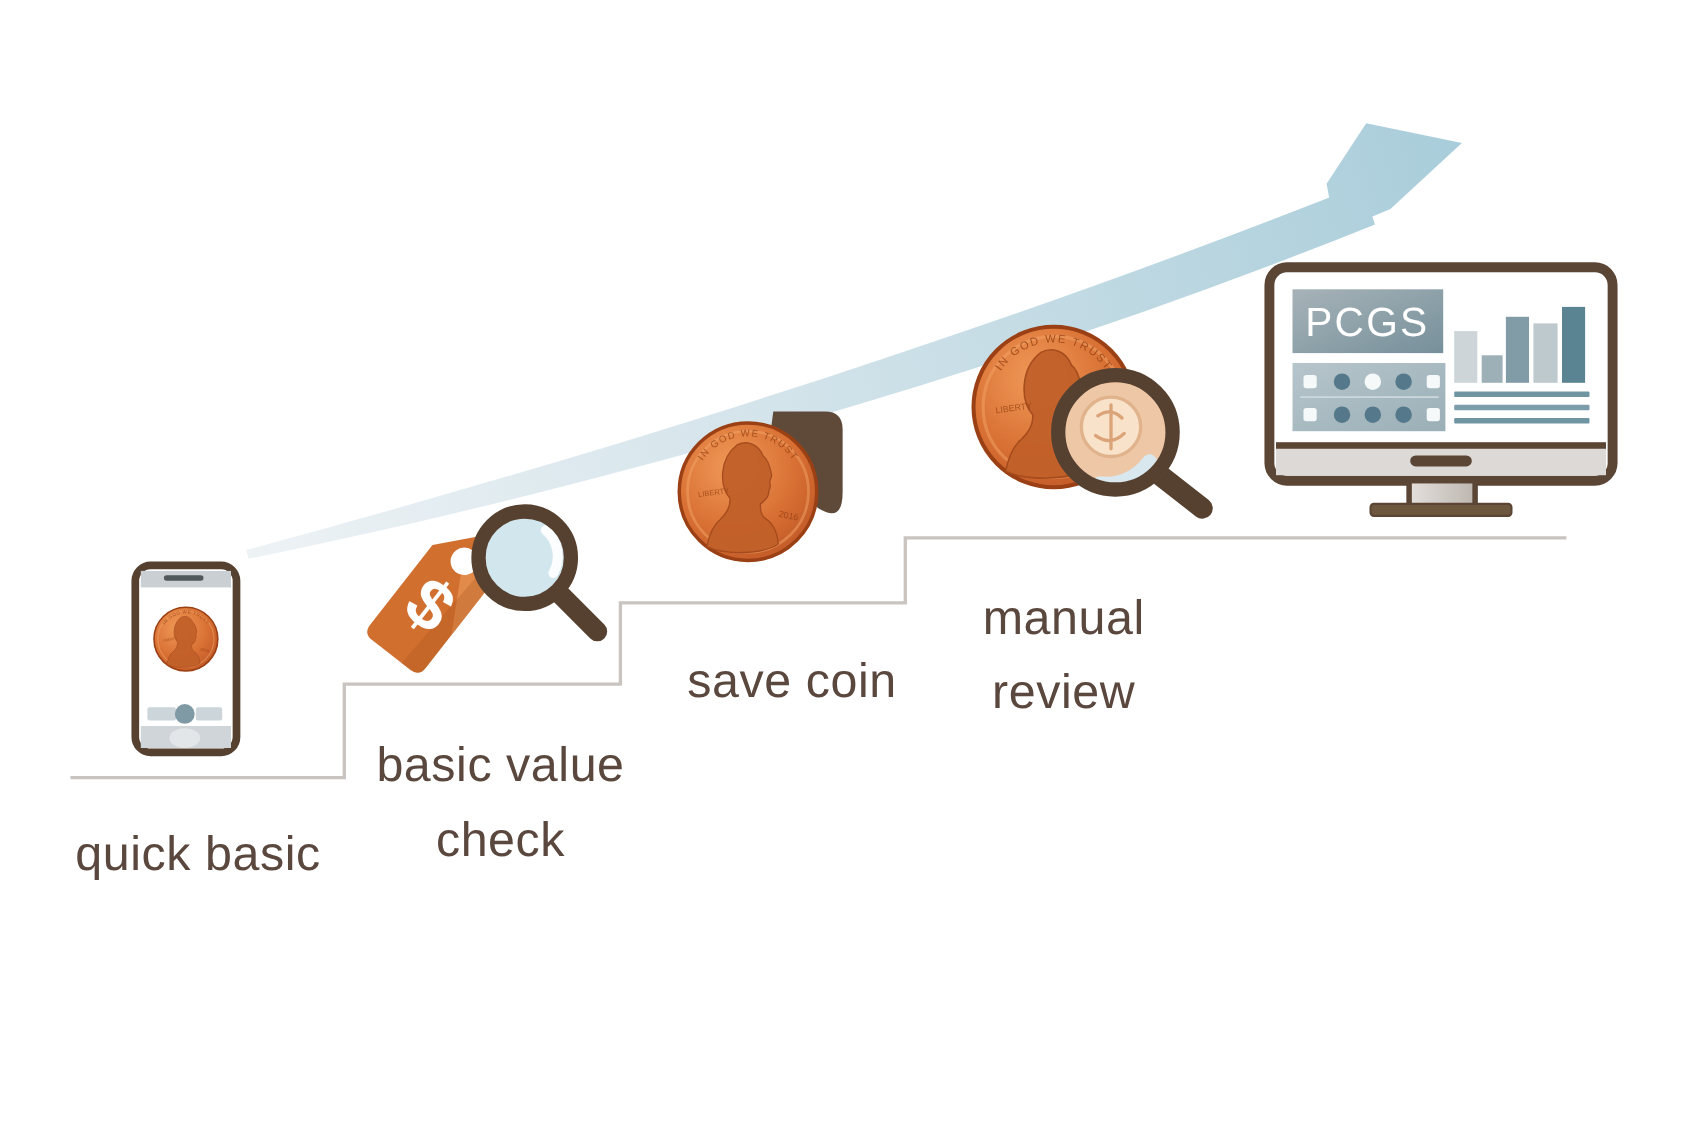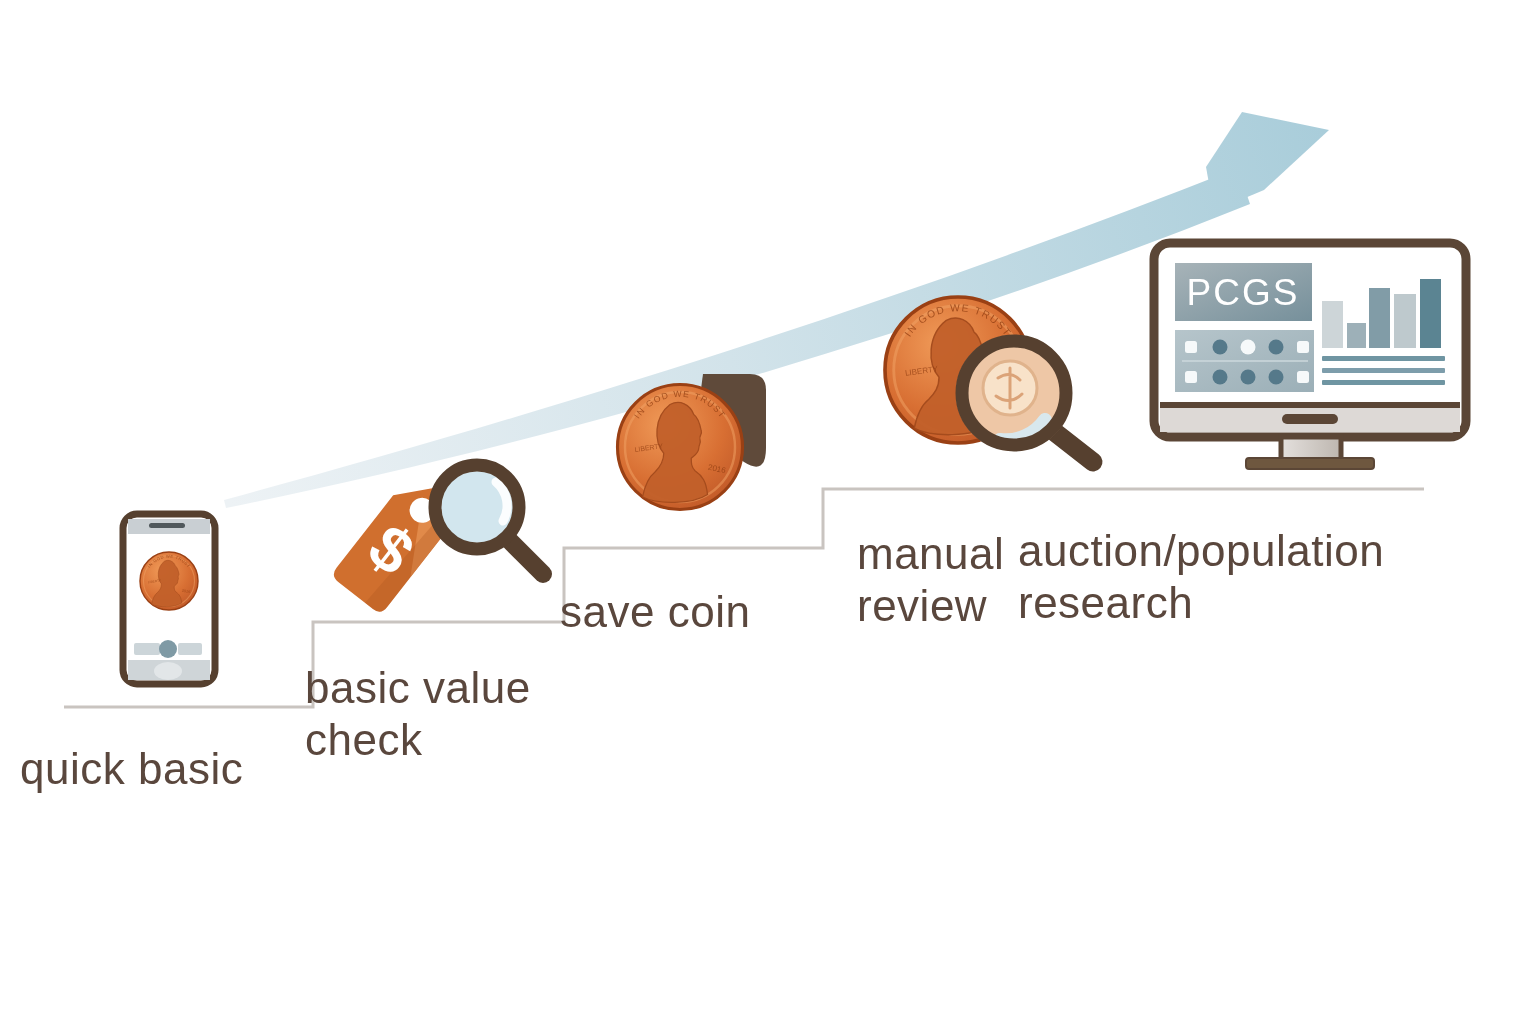--- a/index.html
+++ b/index.html
@@ -1,20 +1,20 @@
 <!DOCTYPE html>
 <html><head>
 <meta charset="utf-8">
 <style>
   html,body{margin:0;padding:0;background:#ffffff;}
   .stage{position:relative;width:1536px;height:1024px;background:#ffffff;overflow:hidden;
          font-family:"Liberation Sans", sans-serif;}
   .scene-svg{position:absolute;left:0;top:0;}
-  .step-label{position:absolute;transform:translateX(-50%);
-              color:#5a473d;font-size:44px;line-height:52px;letter-spacing:.5px;
+  .step-label{position:absolute;transform:translateX(-50%);text-align:center;
+              color:#5a473d;font-size:44px;line-height:68px;letter-spacing:.5px;
               font-family:"Liberation Sans", sans-serif;}
 </style>
 </head>
 <body>
 
 <div class="stage">
 
   <svg class="scene-svg" width="1536" height="1024" viewBox="0 0 1536 1024">
     <defs>
       <linearGradient id="arrowGrad" gradientUnits="userSpaceOnUse" x1="224" y1="480" x2="1330" y2="150">
@@ -150,14 +150,13 @@
   </svg>
 
   <div class="step-label" style="left:180px;top:743px;width:320px">quick basic</div>
 
   <div class="step-label" style="left:720px;top:586px;width:320px">save coin</div>
 
   <div class="step-label" style="left:455px;top:662px;width:300px">basic value check</div>
 
   <div class="step-label" style="left:967px;top:528px;width:220px">manual review</div>
 
-  <div class="step-label" style="left:1248px;top:525px;width:460px">auction/population research</div>
 </div>
 
 </body></html>

